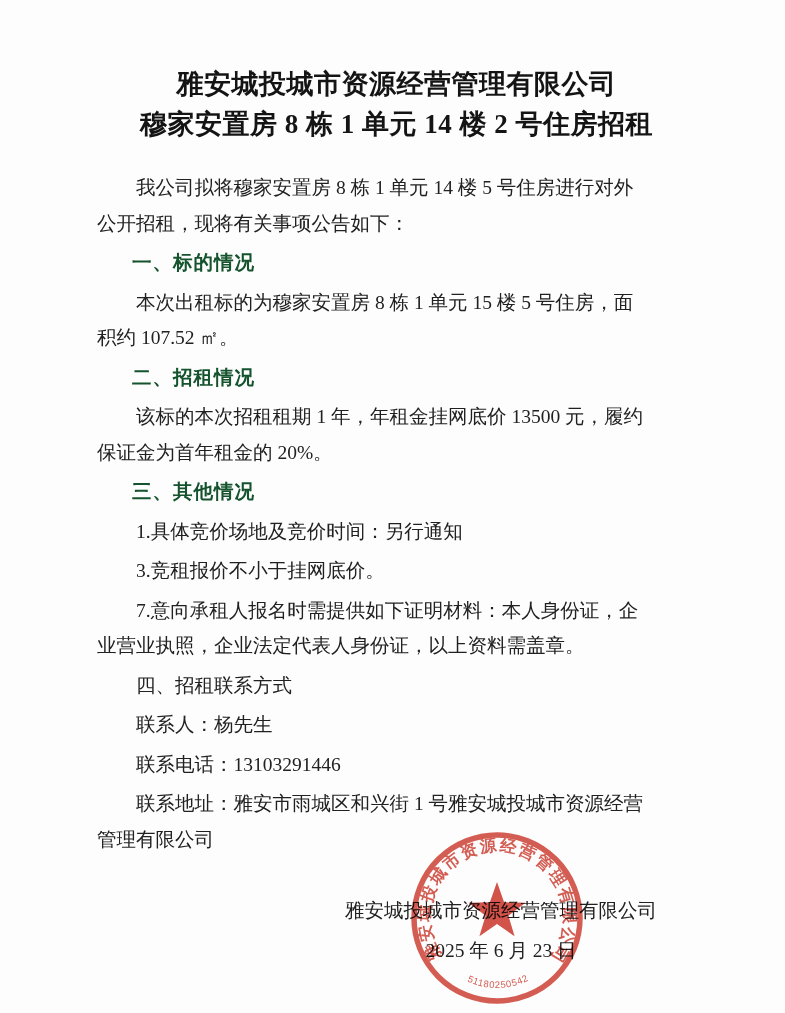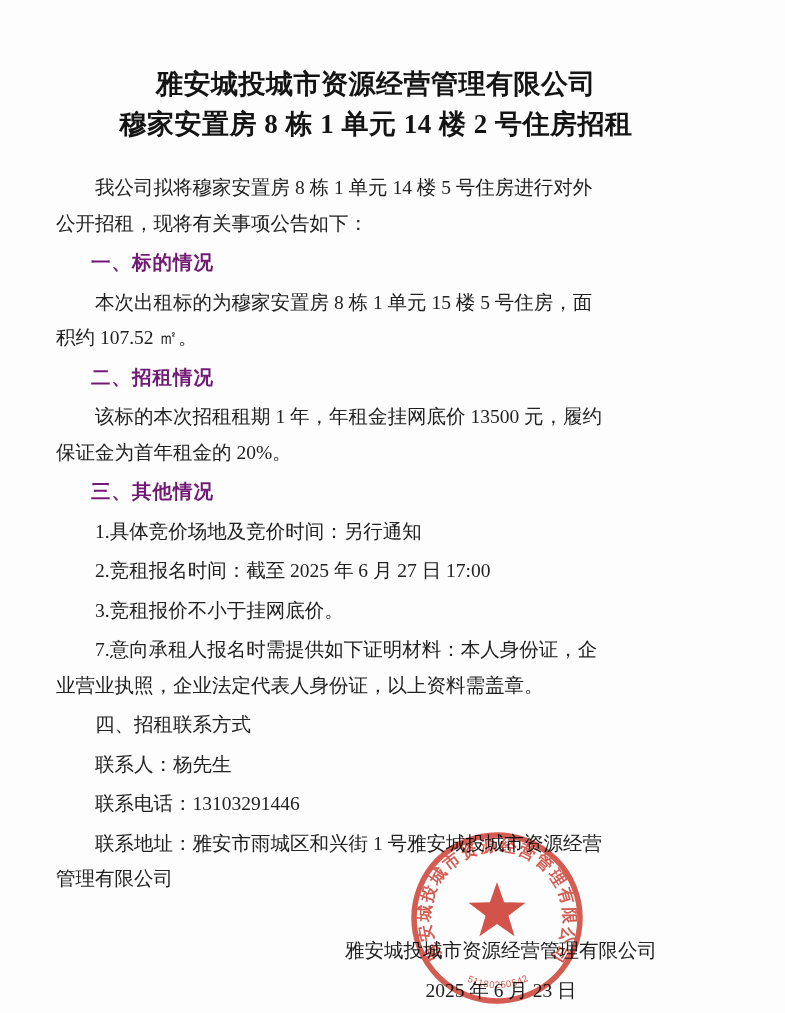--- a/index.html
+++ b/index.html
@@ -4,35 +4,35 @@
 <style>
   html,body{margin:0;padding:0;background:#ffffff;}
   .page{
     position:relative;
     width:785px;height:1013px;
     background:#fdfdfd;
     overflow:hidden;
     font-family:"Liberation Serif","DejaVu Serif",serif;
     color:#212121;
     box-sizing:border-box;
-    padding:64px 85px 0 52px;
+    padding:64px 85px 0 93px;
   }
   .doc-title{
     margin:0 0 26px 0;
     font-size:27px;line-height:40px;
     font-weight:700;text-align:center;
     color:#141414;letter-spacing:.5px;
   }
   .doc-title span{display:block;}
   p{margin:4px;font-size:19.5px;line-height:35.5px;text-indent:2em;}
   .ml{white-space:pre-line;}
   .sec-heading{
     margin:0;font-size:19.5px;line-height:35.5px;text-indent:2em;
     font-family:"Liberation Sans","DejaVu Sans",sans-serif;
-    font-weight:700;color:#701a75;letter-spacing:1px;
+    font-weight:700;color:#14532d;letter-spacing:1px;
   }
   .signature{
     width:332px;
     margin:36px 33px 0 auto;
     text-align:center;
   }
   .signature p{text-indent:0;line-height:36px;}
   .stamp{
     position:absolute;
     left:405px;top:826px;
@@ -64,21 +64,20 @@
   <h2 class="sec-heading">一、标的情况</h2>
   <p class="ml">本次出租标的为穆家安置房 8 栋 1 单元 15 楼 5 号住房，面
 积约 107.52 ㎡。</p>
 
   <h2 class="sec-heading">二、招租情况</h2>
   <p class="ml">该标的本次招租租期 1 年，年租金挂网底价 13500 元，履约
 保证金为首年租金的 20%。</p>
 
   <h2 class="sec-heading">三、其他情况</h2>
   <p>1.具体竞价场地及竞价时间：另行通知</p>
-  <p>2.竞租报名时间：截至 2025 年 6 月 27 日 17:00</p>
   <p>3.竞租报价不小于挂网底价。</p>
   <p class="ml">7.意向承租人报名时需提供如下证明材料：本人身份证，企
 业营业执照，企业法定代表人身份证，以上资料需盖章。</p>
 
   <p>四、招租联系方式</p>
   <p>联系人：杨先生</p>
   <p>联系电话：13103291446</p>
   <p class="ml">联系地址：雅安市雨城区和兴街 1 号雅安城投城市资源经营
 管理有限公司</p>
 

